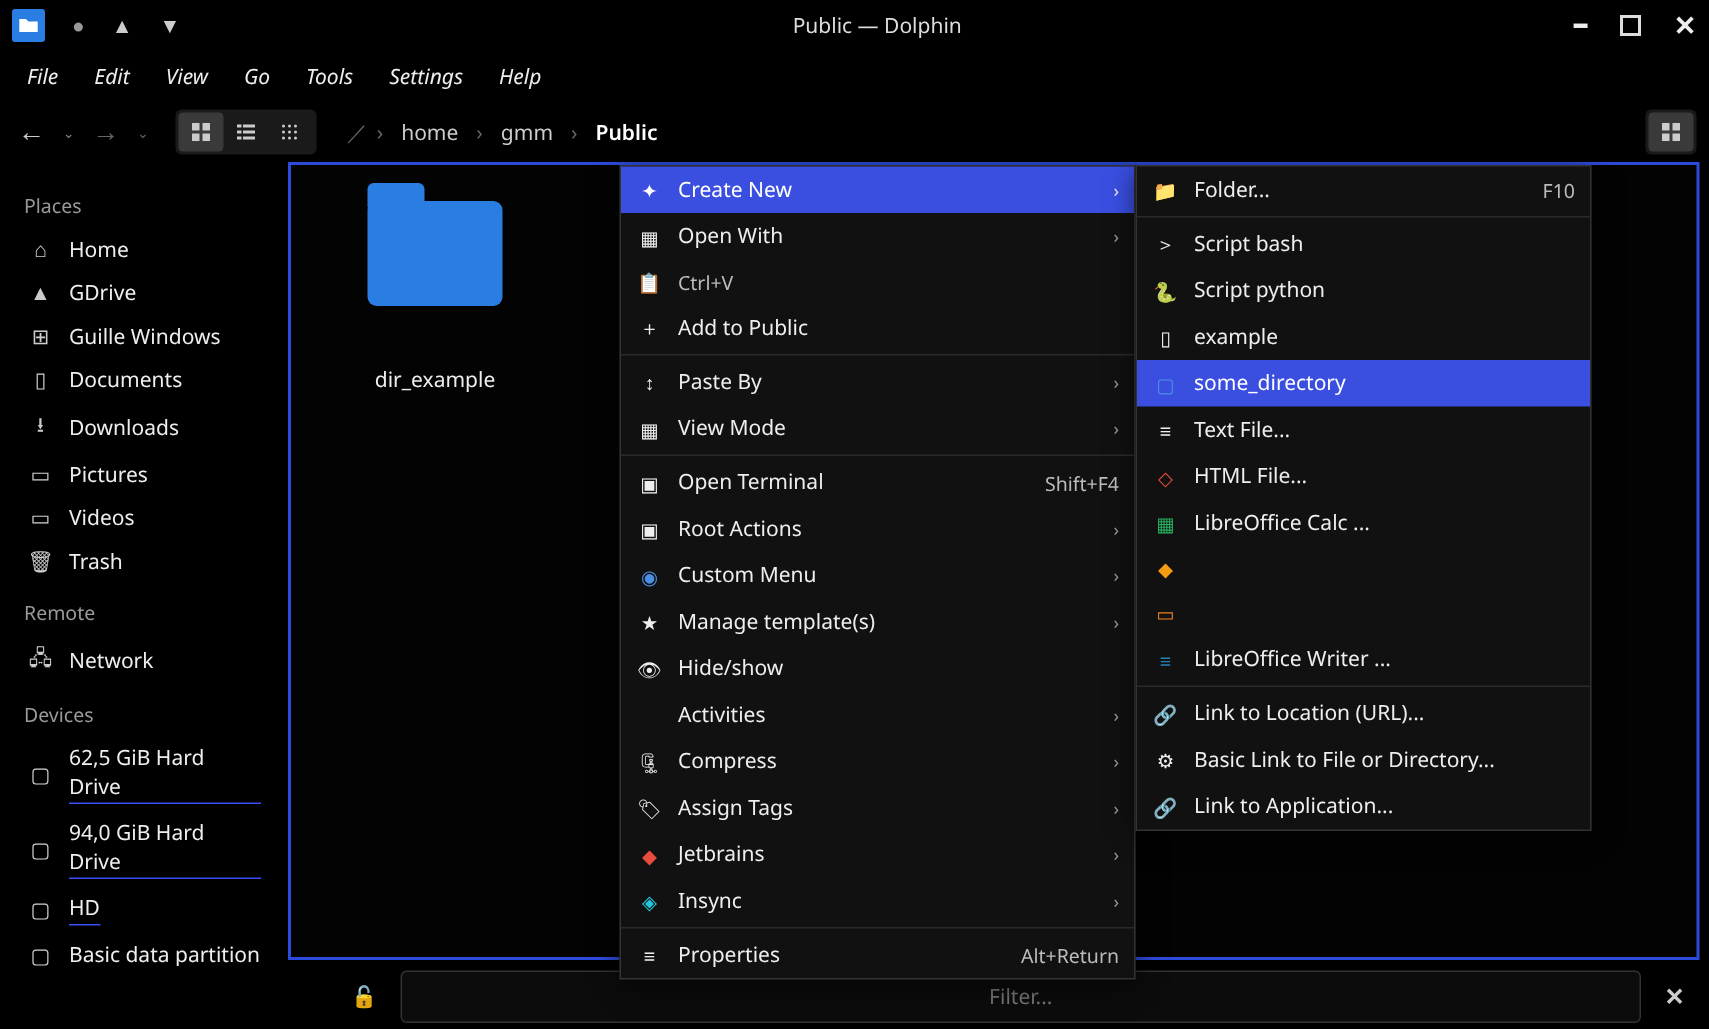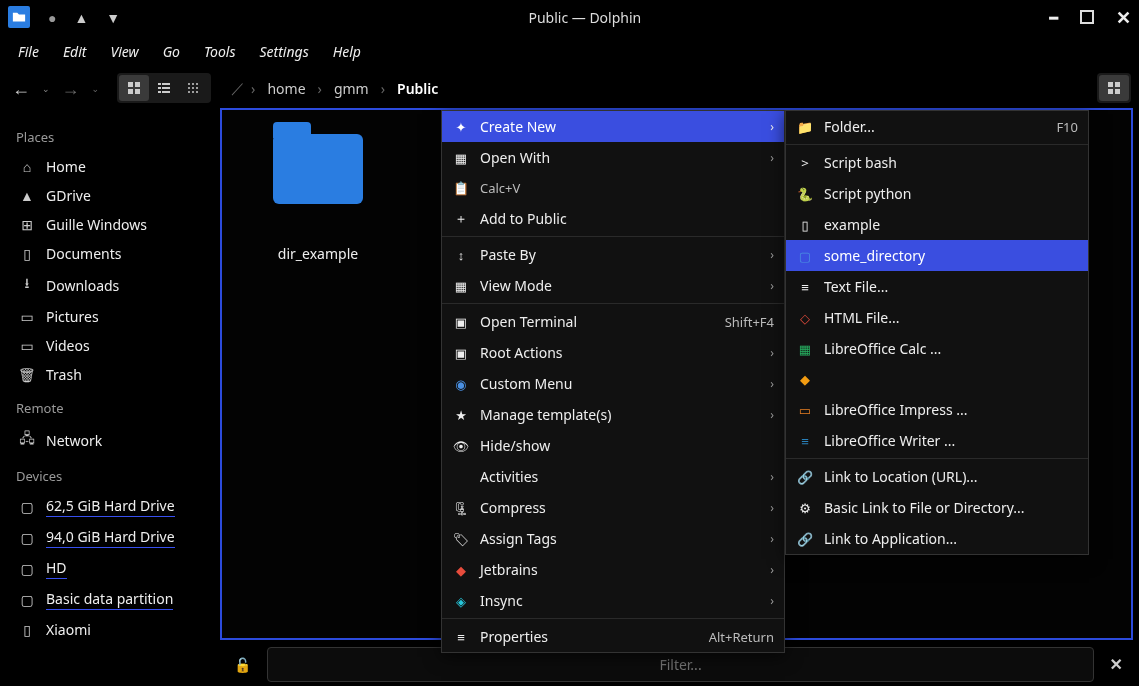--- a/index.html
+++ b/index.html
@@ -15,21 +15,21 @@
   .nav-buttons { display:flex; align-items:center; gap:4px; }
   .nav-btn { padding: 4px 4px; color: #ccc; }
   .view-toggle { display:flex; align-items:center; background:#1a1a1a; border-radius:4px; padding:2px; margin-left:8px;}
   .view-btn { padding:6px 8px; color:#ccc; border-radius:3px; }
   .view-btn.active { background:#3a3a3a; }
   .breadcrumb { display:flex; align-items:center; gap:6px; margin-left:14px; flex:1; color:#ccc; }
   .breadcrumb .crumb { padding:3px 6px; }
   .breadcrumb .crumb.current { color:#fff; font-weight:600; }
   .breadcrumb .sep { color:#666; }
   .body-row { display:flex; height: 536px; }
-  .sidebar { width: 220px; padding: 10px 6px; overflow-y:auto; }
+  .sidebar { width: 192px; padding: 10px 6px; overflow-y:auto; }
   .side-head { color:#999; font-size:13px; padding:10px 12px 6px 10px; }
   .side-item { display:flex; align-items:center; gap:10px; padding:5px 12px; color:#eee; border-radius:4px; cursor:default;}
   .side-item .ico { width:18px; display:flex; justify-content:center; color:#ccc;}
   .drive-label { border-bottom: 1px solid #374ff0; padding-bottom:1px;}
   .main-area { flex:1; border:2px solid #2c4bdd; margin:0 6px 4px 0; position:relative; background:#030303; }
   .file-area { display:flex; gap:20px; padding:24px 26px; }
   .file-item { width:140px; text-align:center; }
   .folder-big { width:90px; height:70px; margin:0 auto 14px auto; background:#2a7de1; border-radius:6px; position:relative;}
   .folder-big::before{content:"";position:absolute;top:-12px;left:0;width:38px;height:16px;background:#2a7de1;border-radius:4px 4px 0 0;}
   .file-big { width:60px; height:74px; margin:0 auto 12px auto; background:#eee; border-radius:4px; position:relative;}
@@ -236,21 +236,21 @@
           <span class="label">Create New</span>
           <span class="arrow">›</span>
         </div>
         <div class="menu-item">
           <span class="mico">▦</span>
           <span class="label">Open With</span>
           <span class="arrow">›</span>
         </div>
         <div class="menu-item">
           <span class="mico">📋</span>
-          <span class="shortcut">Calc+V</span>
+          <span class="shortcut">Ctrl+V</span>
         </div>
         <div class="menu-item">
           <span class="mico">＋</span>
           <span class="label">Add to Public</span>
         </div>
         <div class="menu-sep"></div>
         <div class="menu-item">
           <span class="mico">↕</span>
           <span class="label">Paste By</span>
           <span class="arrow">›</span>
@@ -351,21 +351,20 @@
         </div>
         <div class="menu-item">
           <span class="mico" style="color: rgb(39, 174, 96);">▦</span>
           <span class="label">LibreOffice Calc  ...</span>
         </div>
         <div class="menu-item">
           <span class="mico" style="color: rgb(243, 156, 18);">◆</span>
         </div>
         <div class="menu-item">
           <span class="mico" style="color: rgb(230, 126, 34);">▭</span>
-          <span class="label">LibreOffice Impress  ...</span>
         </div>
         <div class="menu-item">
           <span class="mico" style="color: rgb(41, 128, 185);">≡</span>
           <span class="label">LibreOffice Writer  ...</span>
         </div>
         <div class="menu-sep"></div>
         <div class="menu-item">
           <span class="mico">🔗</span>
           <span class="label">Link to Location (URL)...</span>
         </div>

